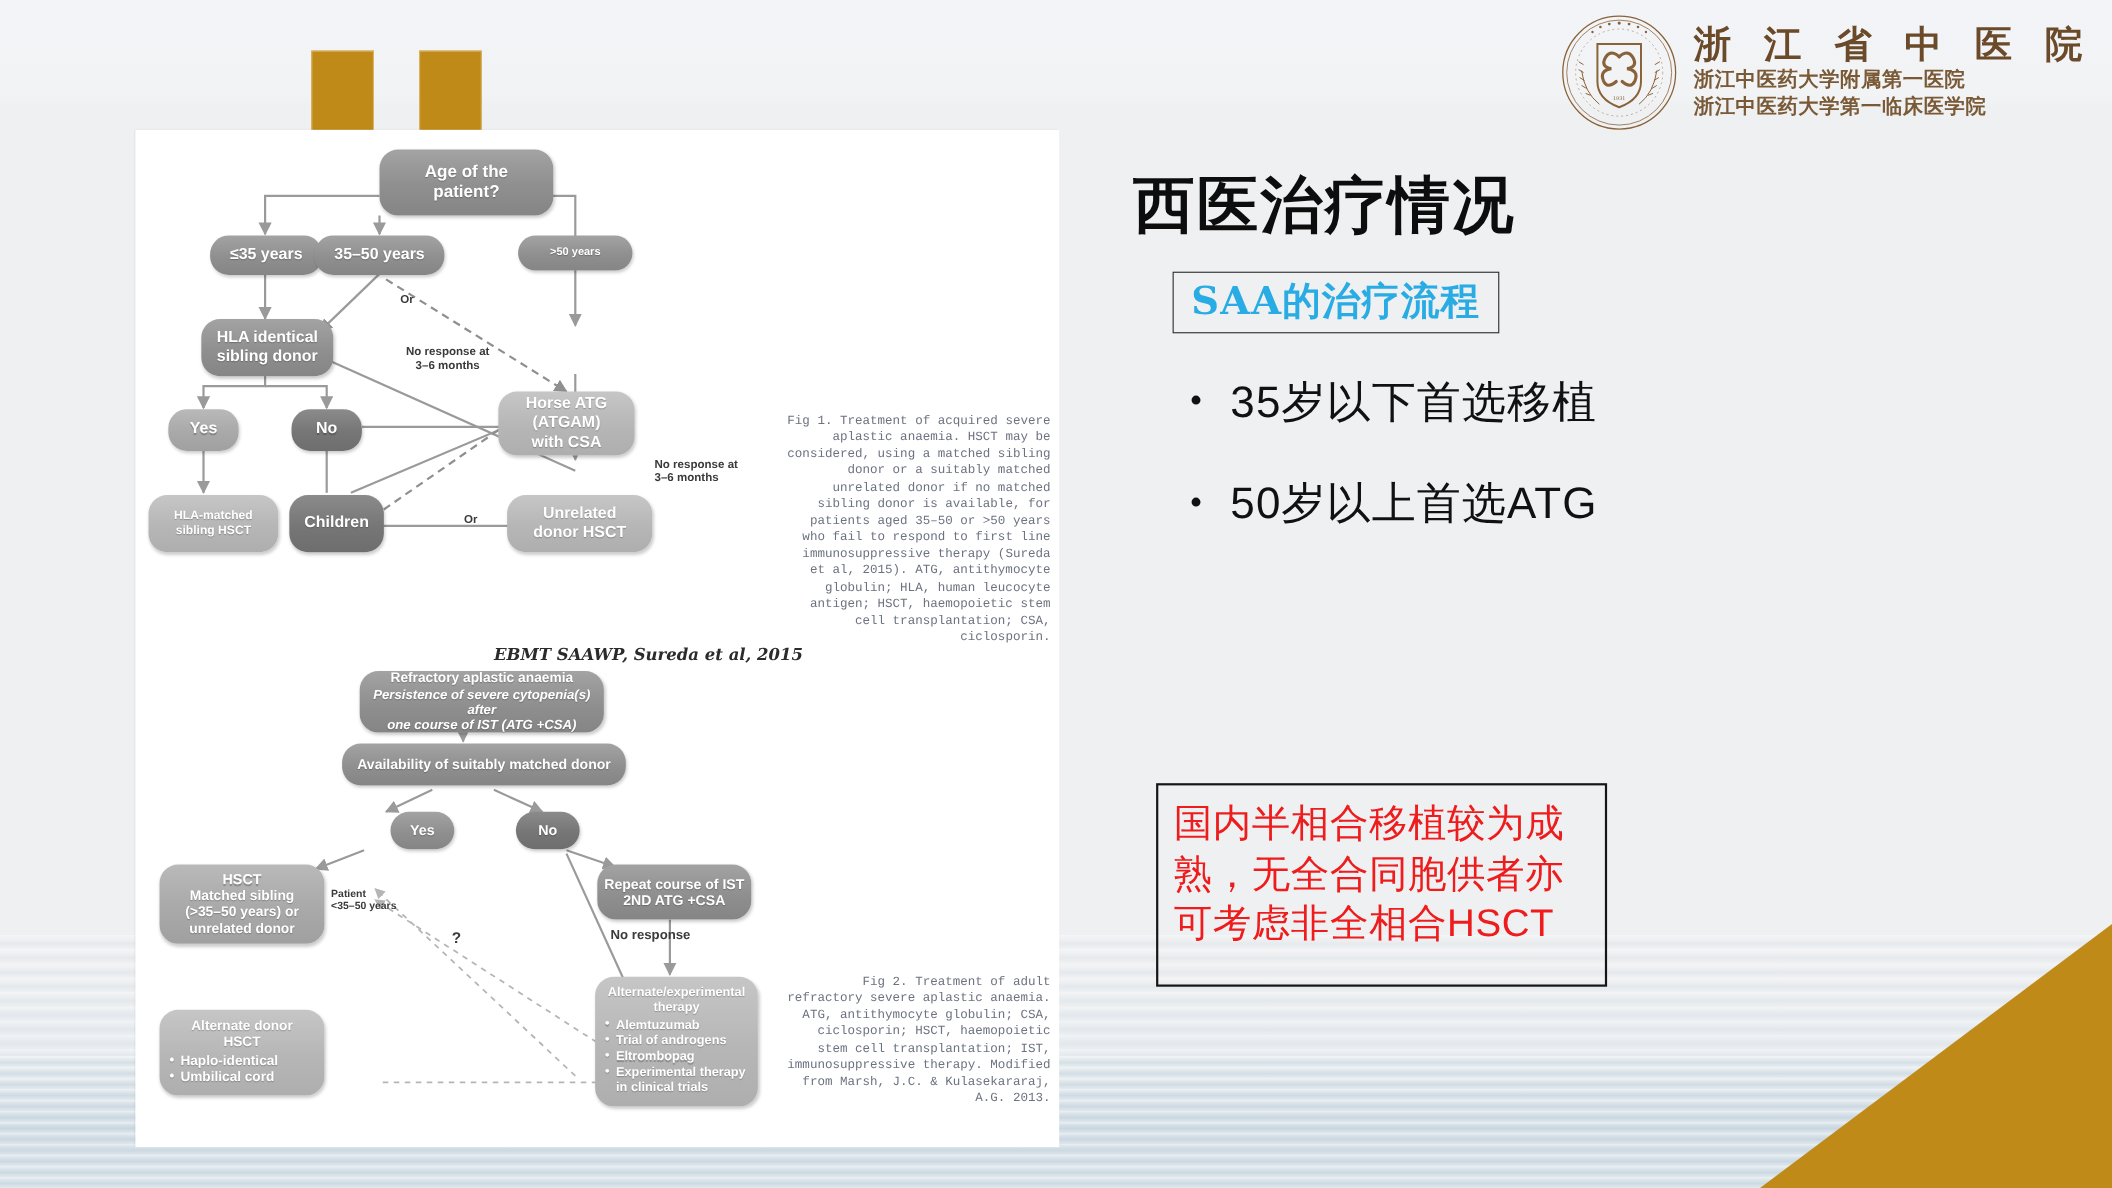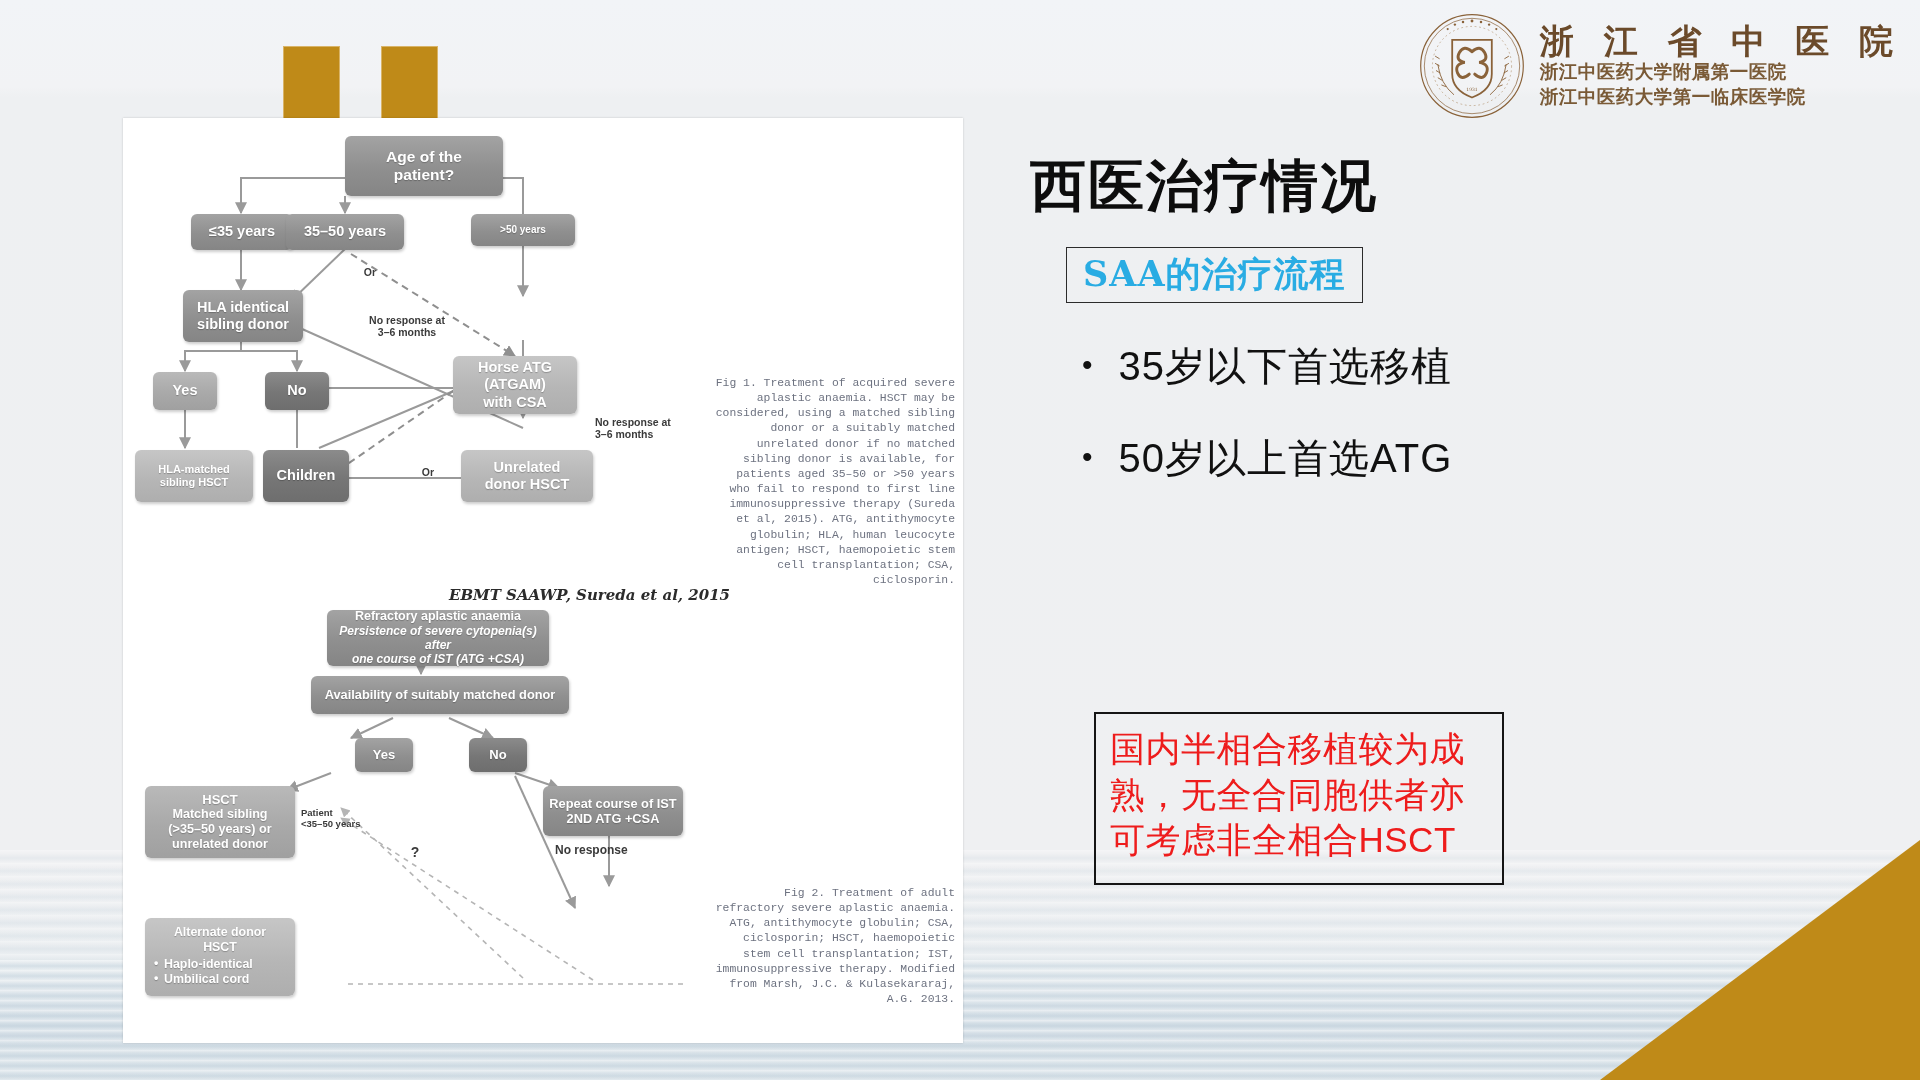--- a/index.html
+++ b/index.html
@@ -92,43 +92,43 @@
   .bullet-row {
     display: flex; align-items: flex-start; gap: 26px;
     margin-bottom: 46px;
   }
   .bullet-dot {
     font-size: 30px; line-height: 44px; color: #111; flex: 0 0 auto;
   }
   .bullet-label { font-size: 40px; color: #111; line-height: 46px; letter-spacing: 1px; }
 
   #red-note-box {
-    position: absolute; left: 1094px; top: 712px;
+    position: absolute; left: 1051px; top: 712px;
     width: 410px; border: 2.5px solid #151515;
-    padding: 12px 14px 20px 14px;
+    padding: 12px 14px 32px 14px;
     background: rgba(255,255,255,0.05);
   }
   #red-note-text {
     color: #ee1c1c; font-size: 35px; line-height: 1.30;
     letter-spacing: .5px; font-weight: normal;
   }
 
   
   #figure-panel {
     position: absolute; left: 123px; top: 118px;
     width: 840px; height: 925px;
     background: #ffffff;
     box-shadow: 0 0 2px rgba(0,0,0,0.18);
   }
   #figure-panel .fig-inner { position: absolute; inset: 0; }
 
   
   .fbox {
     position: absolute;
-    border-radius: 6px;
+    border-radius: 17px;
     color: #fff;
     display: flex; align-items: center; justify-content: center;
     text-align: center;
     font-weight: bold;
     line-height: 1.18;
     padding: 4px 6px;
     box-shadow: 1px 2px 3px rgba(0,0,0,0.20);
     background: linear-gradient(180deg,#a3a3a3 0%,#8f8f8f 55%,#858585 100%);
     text-shadow: 0 1px 1px rgba(0,0,0,0.25);
   }
@@ -368,20 +368,32 @@
       <div class="fbox lighter listbox" style="left:22px; top:800px; width:150px; height:78px; font-size:12.4px;">
         <div style="width:100%;">
           <div class="box-head" style="white-space:pre-line;">Alternate donor
 HSCT</div>
           <ul class="blist">
             <li>Haplo-identical</li>
             <li>Umbilical cord</li>
           </ul>
         </div>
       </div>
+      <div class="fbox lighter listbox" style="left:418px; top:770px; width:148px; height:118px; font-size:11.6px;">
+        <div style="width:100%;">
+          <div class="box-head" style="white-space:pre-line;">Alternate/experimental
+therapy</div>
+          <ul class="blist">
+            <li>Alemtuzumab</li>
+            <li>Trial of androgens</li>
+            <li>Eltrombopag</li>
+            <li>Experimental therapy in clinical trials</li>
+          </ul>
+        </div>
+      </div>
 
       <div class="flabel" style="left:178px; top:690px; width:98px; font-size:9.5px; white-space:pre-line; text-align:left;">Patient
 &lt;35–50 years</div>
       <div class="flabel" style="left:282px; top:726px; width:20px; font-size:14px;">?</div>
       <div class="flabel" style="left:432px; top:726px; width:112px; font-size:12px; text-align:left;">No response</div>
 
       <div class="cap" style="left:592px; top:768px; width:240px;">
         <span>Fig 2. Treatment of adult refractory severe aplastic anaemia. ATG, antithymocyte globulin; CSA, ciclosporin; HSCT, haemopoietic stem cell transplantation; IST, immunosuppressive therapy. Modified from Marsh, J.C. &amp; Kulasekararaj, A.G. 2013.</span>
       </div>
 

